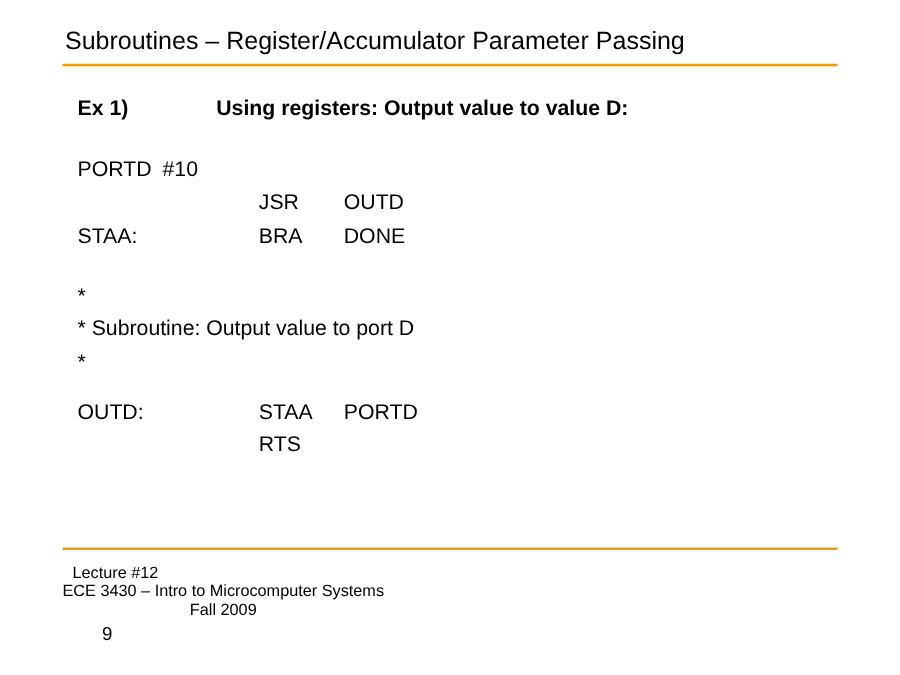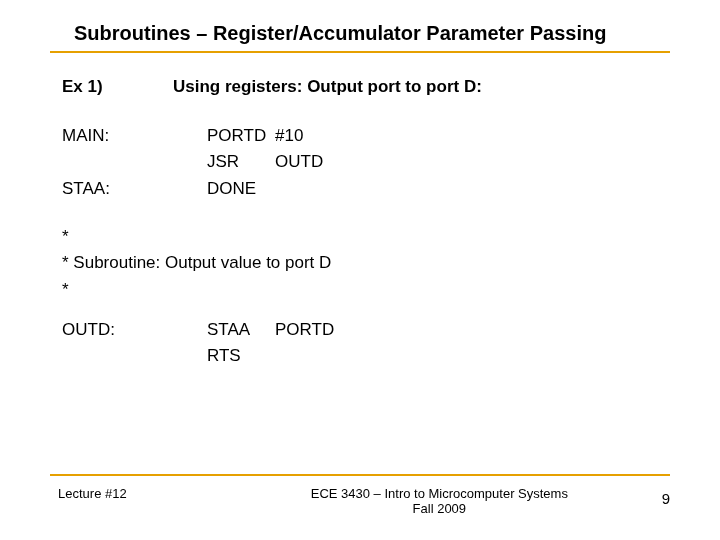--- a/index.html
+++ b/index.html
@@ -1,64 +1,64 @@
 <!DOCTYPE html>
 <html><head>
 <meta charset="utf-8">
 <style>
   * { margin: 0; padding: 0; box-sizing: border-box; }
   html, body { width: 720px; height: 540px; font-family: Arial, Helvetica, sans-serif; background: #fff; color: #000; }
   .slide { width: 720px; height: 540px; position: relative; padding: 22px 50px 0 50px; }
-  .title { font-size: 20px; font-weight: bold; margin-bottom: 6px; margin-left: 24px; }
+  .title { font-size: 20px; font-weight: normal; margin-bottom: 6px; margin-left: 2px; }
   .rule { height: 0; border-top: 2px solid #e6a000; margin-bottom: 24px; }
   .content { padding-left: 12px; }
   .ex-row { display: flex; font-size: 17px; font-weight: bold; margin-bottom: 26px; gap: 41px; }
   .ex-label { width: 70px; }
   .ex-text { }
   .code { font-size: 17px; }
   .code-row { display: flex; line-height: 1.55; min-height: 1.55em; }
   .col-label { width: 145px; }
   .col-mnem { width: 68px; }
   .col-op { }
   .gap { height: 22px; }
   .comment-line { font-size: 17px; line-height: 1.55; }
   .footer { position: absolute; left: 50px; right: 50px; bottom: 24px; }
   .footer-rule { height: 0; border-top: 2px solid #e6a000; margin-bottom: 10px; }
-  .footer-row { display: flex; align-items: flex-start; font-size: 13px; }
+  .footer-row { display: flex; align-items: flex-start; font-size: 13px; flex-direction: column; }
   .footer-left { flex: 1; padding-left: 8px; }
   .footer-center { flex: 2; text-align: center; }
   .footer-right { width: 40px; text-align: right; font-size: 15px; padding-top: 4px; }
 </style>
 </head>
 <body>
 
 <div class="slide">
   <div class="title">Subroutines – Register/Accumulator Parameter Passing</div>
   <div class="rule"></div>
 
   <div class="content">
 
     <div class="ex-row">
       <div class="ex-label">Ex 1)</div>
-      <div class="ex-text">Using registers:  Output port to port D:</div>
+      <div class="ex-text">Using registers:  Output value to value D:</div>
     </div>
 
     <div class="code">
       <div class="code-row">
-        <span class="col-label">MAIN:</span>
         <span class="col-mnem">PORTD</span>
         <span class="col-op">#10</span>
       </div>
       <div class="code-row">
         <span class="col-label"></span>
         <span class="col-mnem">JSR</span>
         <span class="col-op">OUTD</span>
       </div>
       <div class="code-row">
         <span class="col-label">STAA:</span>
+        <span class="col-mnem">BRA</span>
         <span class="col-op">DONE</span>
       </div>
     </div>
 
     <div class="gap"></div>
 
     <div>
       <div class="comment-line">*</div>
       <div class="comment-line">* Subroutine:  Output value to port D</div>
       <div class="comment-line">*</div>

